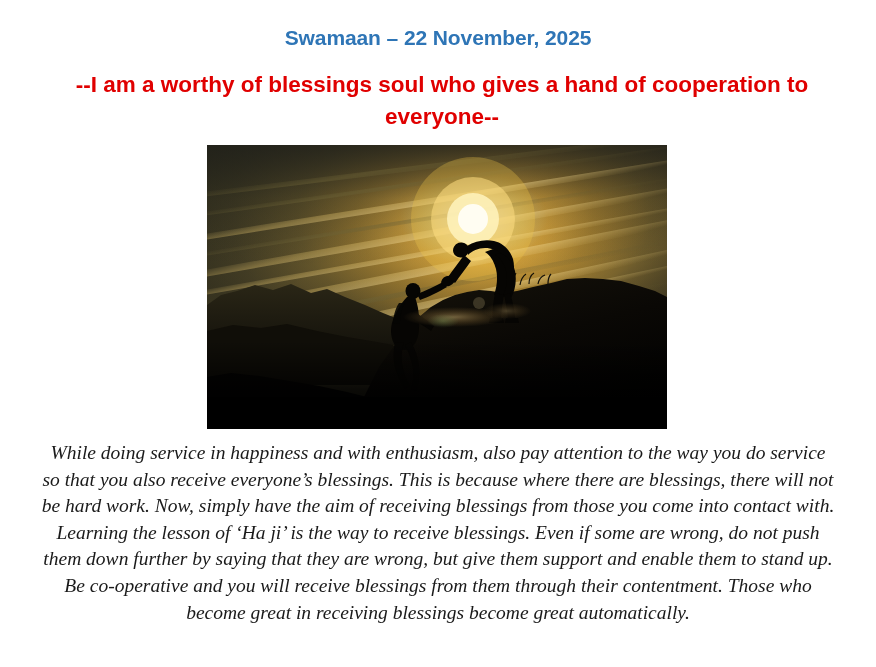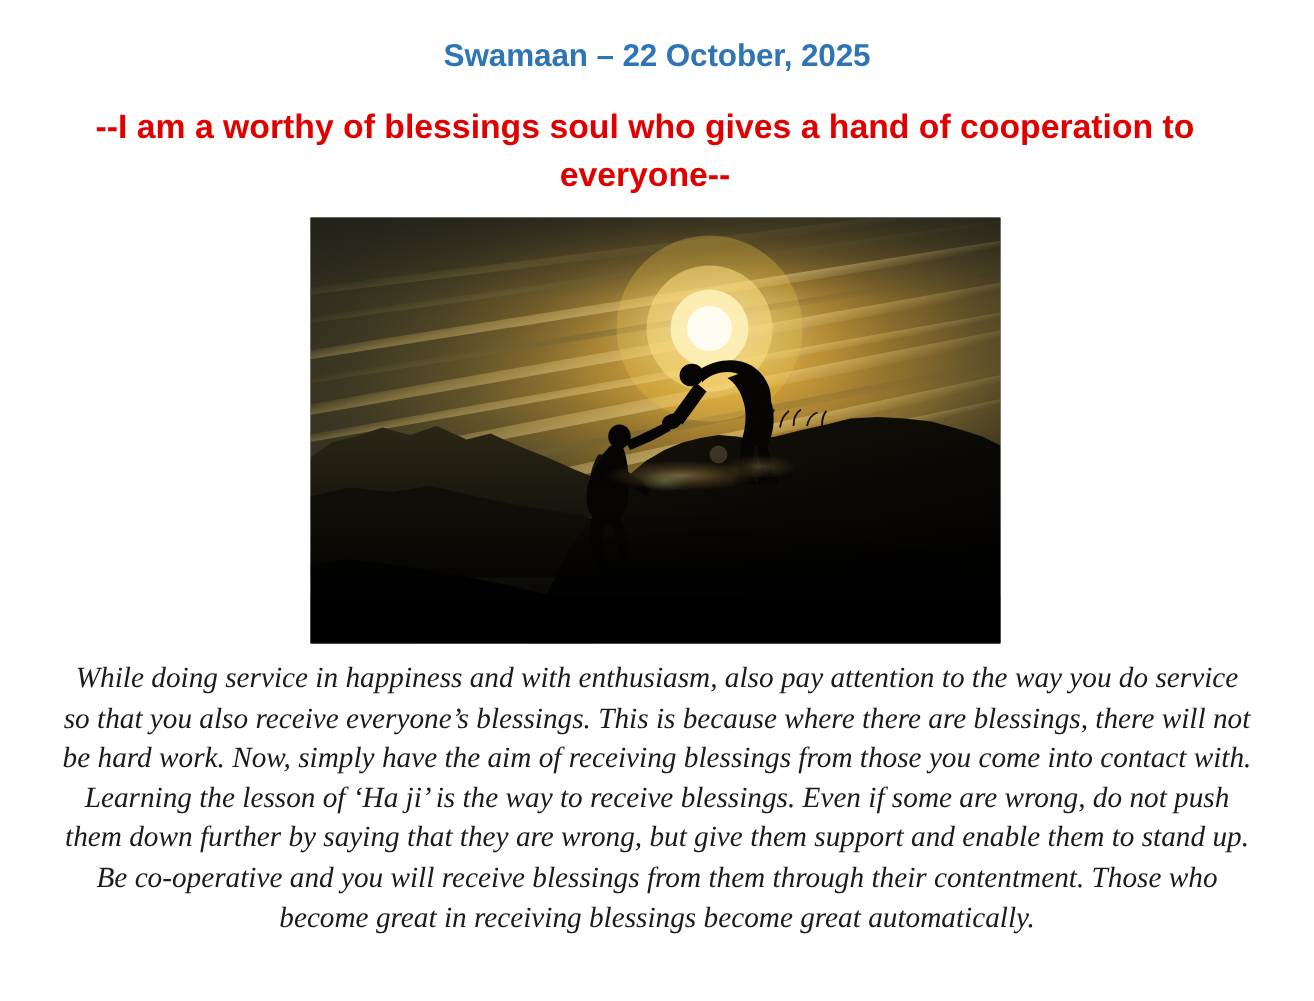--- a/index.html
+++ b/index.html
@@ -34,21 +34,21 @@
     font-weight: bold;
     letter-spacing: -0.1px;
     color: #2E75B6;
     font-family: "Liberation Sans", sans-serif;
   }
 
   
   .doc-heading {
     position: absolute;
     top: 69px;
-    left: 40px;
+    left: 52px;
     width: 780px;
     text-align: center;
     font-size: 22.5px;
     font-weight: bold;
     line-height: 32px;
     color: #E00000;
     font-family: "Liberation Sans Narrow", "Liberation Sans", sans-serif;
   }
 
   
@@ -79,21 +79,21 @@
     font-style: italic;
     color: #1a1a1a;
     font-family: Liberation Serif, serif;
   }
 </style>
 </head>
 <body>
 
 <div class="page">
 
-  <div class="doc-title">Swamaan – 22 October, 2025</div>
+  <div class="doc-title">Swamaan – 22 November, 2025</div>
 
   <div class="doc-heading">--I am a worthy of blessings soul who gives a hand of cooperation to everyone--</div>
 
   <div class="photo-wrap">
     <svg class="photo-svg" viewBox="0 0 460 284" preserveAspectRatio="none">
       <defs>
 
         <radialGradient id="sunGlow" cx="58%" cy="26%" r="62%">
           <stop offset="0%" stop-color="#fffdf0"></stop>
           <stop offset="7%" stop-color="#fff6cd"></stop>

